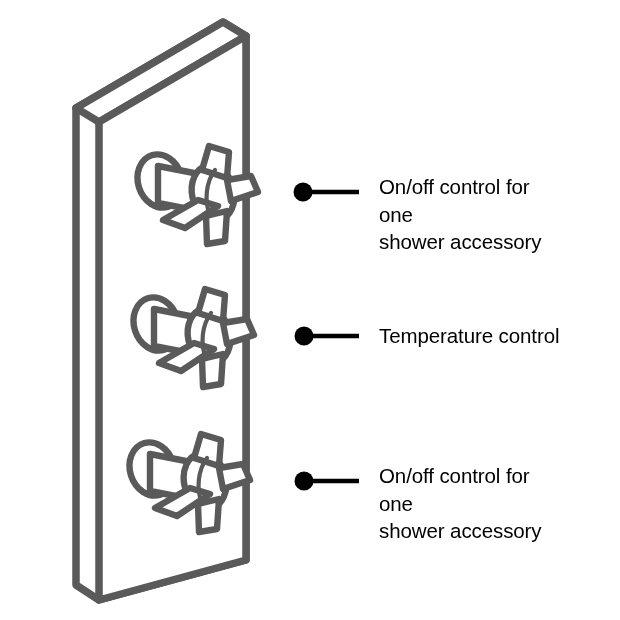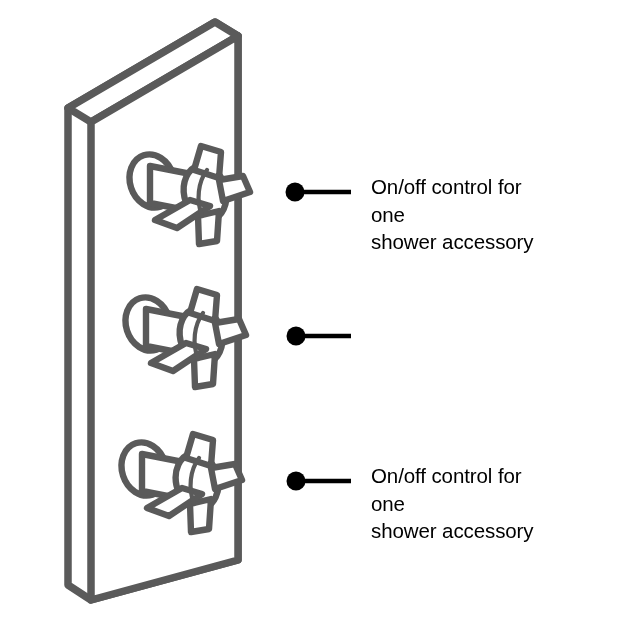--- a/index.html
+++ b/index.html
@@ -12,21 +12,21 @@
     width: 620px;
     height: 620px;
     position: relative;
     overflow: hidden;
     font-family: "Liberation Sans", sans-serif;
     -webkit-font-smoothing: antialiased;
   }
   #diagram-root {
     position: absolute;
     top: 0;
-    left: 0;
+    left: 8px;
     width: 552px;
     height: 620px;
   }
   svg.diagram-canvas {
     display: block;
     width: 620px;
     height: 620px;
   }
   .panel-stroke {
     fill: #ffffff;
@@ -211,17 +211,18 @@
         <circle class="callout-dot" cx="296" cy="481" r="9.5"></circle>
       </g>
 
     </g>
 
   </svg>
 
   <div class="callout-label" id="label-1">On/off control for one
 shower accessory</div>
 
+  <div class="callout-label" id="label-2">Temperature control</div>
 
   <div class="callout-label" id="label-3">On/off control for one
 shower accessory</div>
 
 </div>
 
 </body></html>

